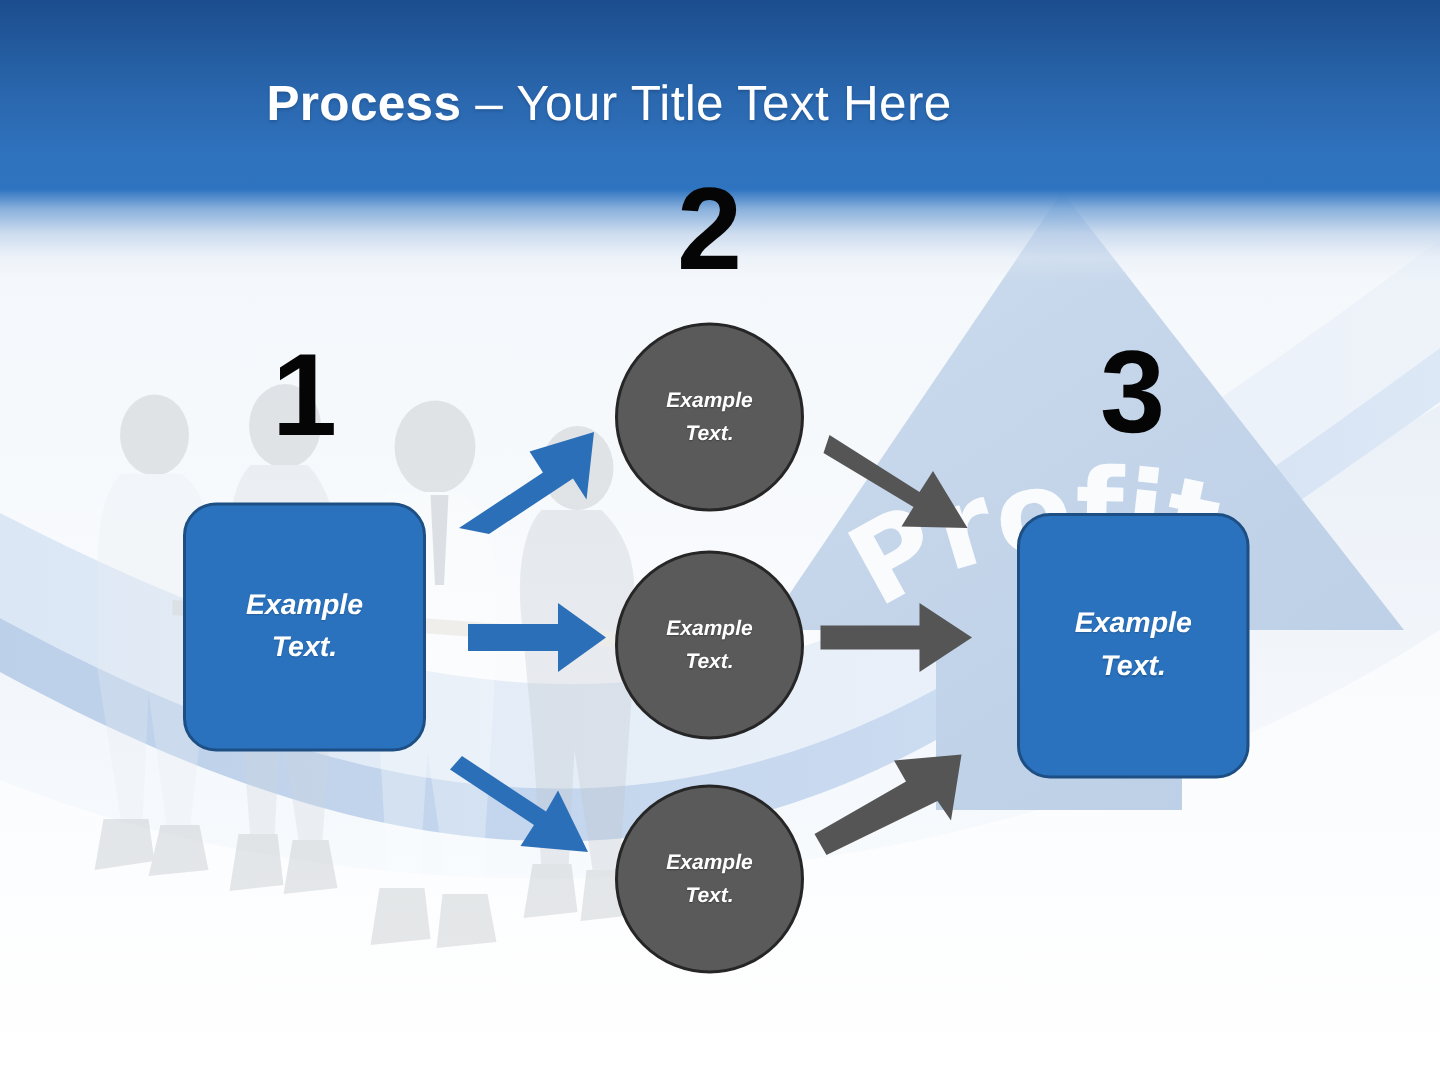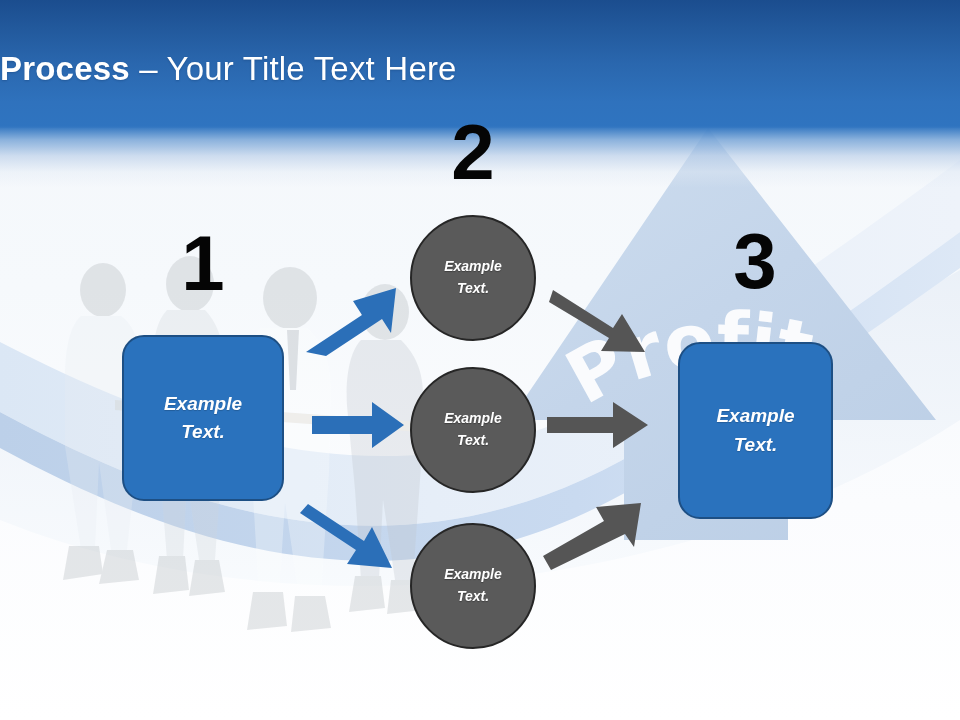--- a/index.html
+++ b/index.html
@@ -56,20 +56,21 @@
         rgba(120,165,215,0.85) 22%,
         rgba(181,203,231,0.62) 48%,
         rgba(224,233,244,0.38) 74%,
         rgba(243,247,251,0.0) 100%);
   }
 
   .slide-title {
     position: absolute;
     left: 0; top: 50px;
     width: 812px;
+    text-align: center;
     color: #ffffff;
     font-size: 33px;
     letter-spacing: 0.2px;
     white-space: nowrap;
     text-shadow: 0 1px 2px rgba(10,40,80,0.25);
   }
   .slide-title .strong { font-weight: bold; }
   .slide-title .light  { font-weight: normal; }
 
   

